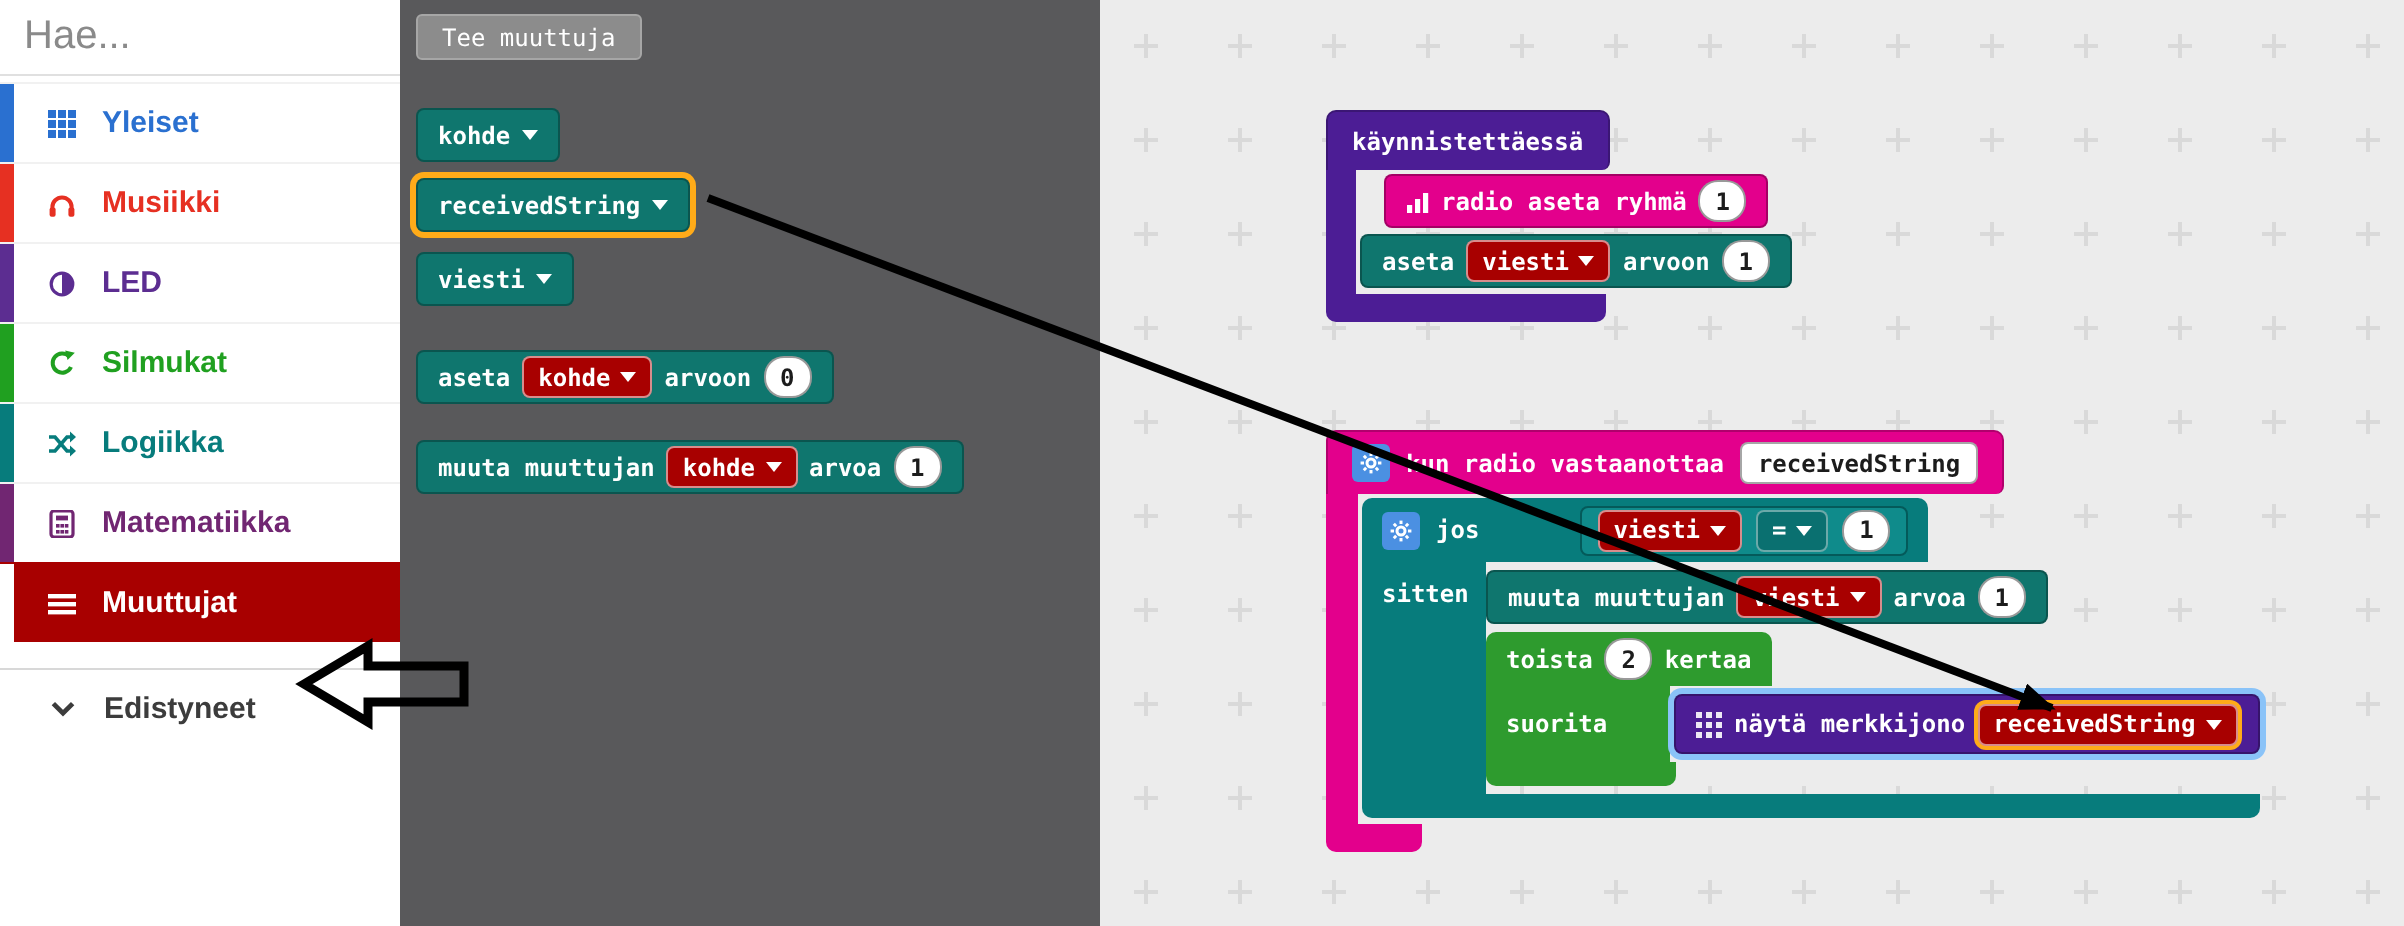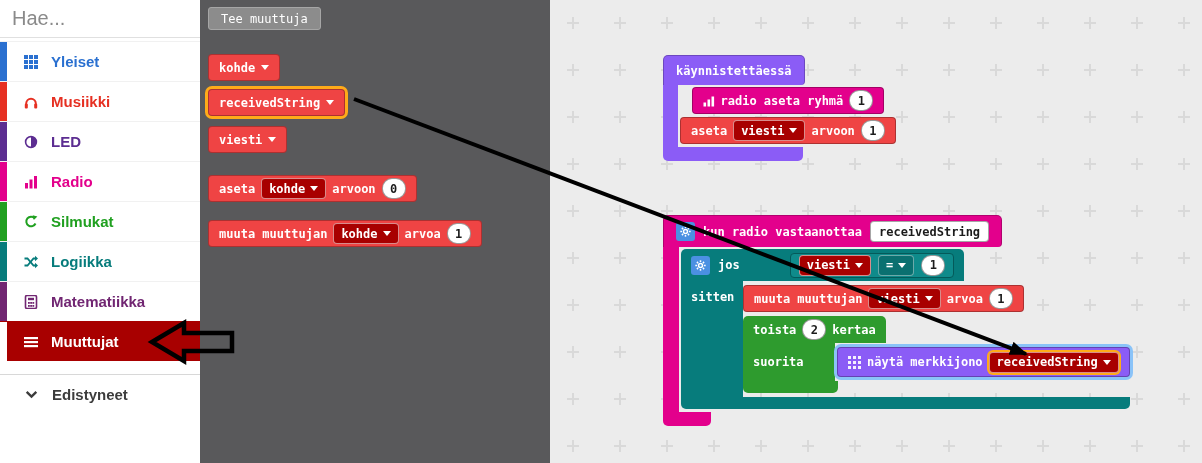--- a/index.html
+++ b/index.html
@@ -26,21 +26,21 @@
   .flyout { position:absolute; left:200px; top:0; width:350px; height:100%; background:#59595b; z-index:10; }
   .mk-btn { position:absolute; left:8px; top:7px; height:23px; padding:0 12px; background:#8c8c8c; color:#fff;
             border:1px solid #a6a6a6; border-radius:3px; font:12px "DejaVu Sans Mono", monospace;
             display:inline-flex; align-items:center; cursor:pointer; }
 
   
   .blk { position:relative; display:inline-flex; align-items:center; gap:6px; height:27px; padding:0 10px;
          border-radius:4px; color:#fff; font:bold 12px "DejaVu Sans Mono", monospace; white-space:nowrap;
          border:1px solid rgba(0,0,0,.28); cursor:grab; }
   .abs { position:absolute; }
-  .bg-red{background:#ef4444}.bg-pink{background:#e3008c}.bg-blue{background:#8b5cf6}
+  .bg-red{background:#0f766e}.bg-pink{background:#e3008c}.bg-blue{background:#4c1d95}
   .bg-teal{background:#077c7c}.bg-green{background:#2e9b2e}
   .hl-orange { box-shadow:0 0 0 3px #ffab19; }
   .selected-blue { box-shadow:0 0 0 3px #8ac3f8; }
   .var-field { display:inline-flex; align-items:center; gap:5px; height:21px; padding:0 7px; background:#a80000;
                border:1px solid rgba(255,255,255,.55); border-radius:4px; cursor:pointer; }
   .caret { width:0; height:0; border-left:4px solid transparent; border-right:4px solid transparent; border-top:5px solid #fff; }
   .num-slot { display:inline-flex; align-items:center; justify-content:center; min-width:24px; height:21px; padding:0 7px;
               background:#fff; color:#1c1c1c; border-radius:10px; border:1px solid rgba(0,0,0,.4);
               font:bold 12px "DejaVu Sans Mono", monospace; cursor:text; }
   .str-slot { display:inline-flex; align-items:center; height:21px; padding:0 8px; background:#fff; color:#1c1c1c;
@@ -125,29 +125,20 @@
 
       <div class="cat c-led">
         <span class="strip"></span>
         <svg width="14" height="14" viewBox="0 0 14 14">
           <circle cx="7" cy="7" r="5.4" fill="none" stroke="currentColor" stroke-width="1.6"></circle>
           <path d="M7,1.6 a5.4,5.4 0 0 1 0,10.8 Z" fill="currentColor"></path>
         </svg>
         <span class="cat-label">LED</span>
       </div>
 
-      <div class="cat c-radio">
-        <span class="strip"></span>
-        <svg width="14" height="14" viewBox="0 0 14 14" fill="currentColor">
-          <rect x="1" y="8" width="3" height="5.5"></rect>
-            <rect x="5.5" y="4.5" width="3" height="9"></rect>
-            <rect x="10" y="1" width="3" height="12.5"></rect>
-        </svg>
-        <span class="cat-label">Radio</span>
-      </div>
 
       <div class="cat c-silmukat">
         <span class="strip"></span>
         <svg width="14" height="14" viewBox="0 0 14 14" fill="currentColor">
           <path d="M11.5,8.5 A4.8,4.8 0 1 1 10.6,3.2" fill="none" stroke="currentColor" stroke-width="2"></path>
           <polygon points="8.6,0.2 13.4,1.4 9.8,5"></polygon>
         </svg>
         <span class="cat-label">Silmukat</span>
       </div>
 

